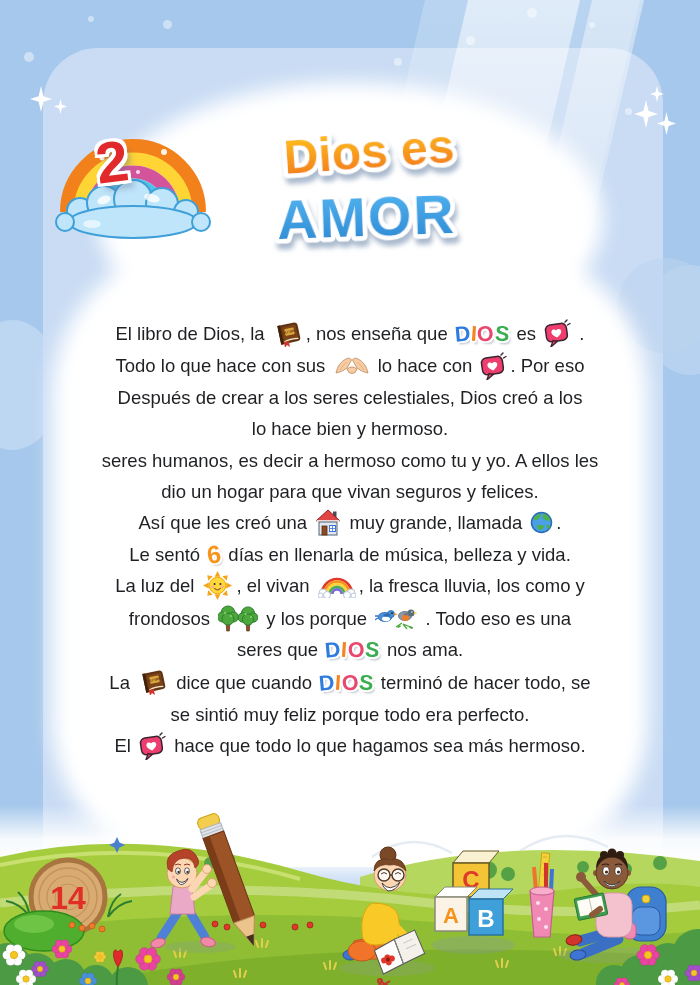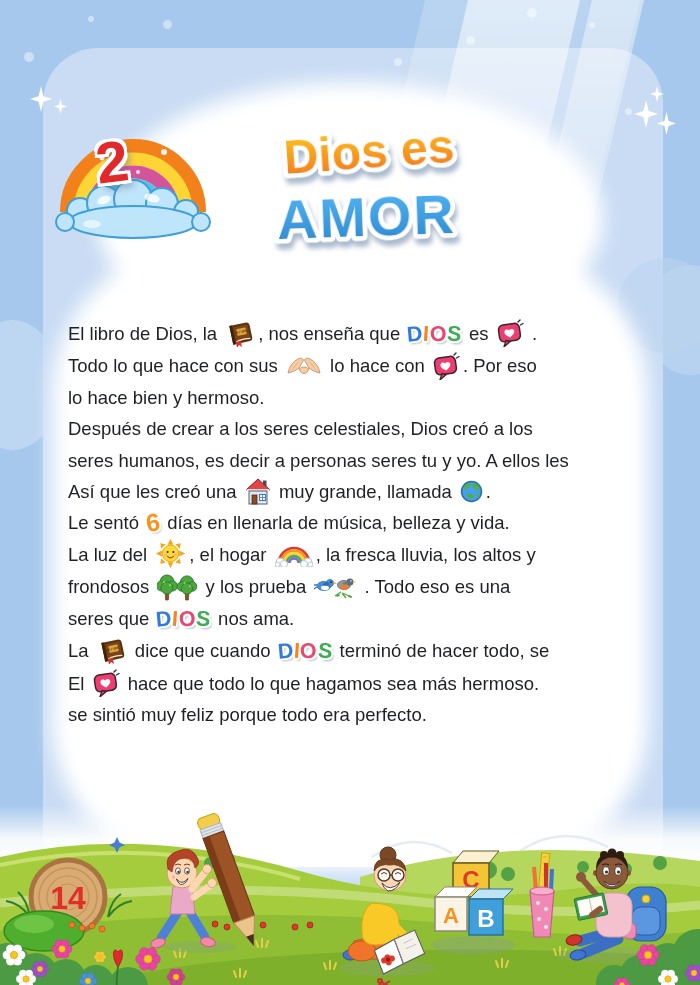--- a/index.html
+++ b/index.html
@@ -14,21 +14,21 @@
   .blob{position:absolute;background:#fff;filter:blur(10px);}
   .blob-top{left:98px;top:82px;width:505px;height:275px;border-radius:50%;}
   .blob-main{left:52px;top:245px;width:596px;height:625px;border-radius:150px;}
   .spark{position:absolute;background:#fff;clip-path:polygon(50% 0,61% 39%,100% 50%,61% 61%,50% 100%,39% 61%,0 50%,39% 39%);}
   .dot{position:absolute;background:rgba(255,255,255,.45);border-radius:50%;}
   .badge{position:absolute;left:52px;top:106px;width:162px;height:138px;}
   .badge .num{position:absolute;left:44px;top:22px;font-size:58px;font-weight:900;color:#e1292b;transform:rotate(-7deg);
     text-shadow:-3px -3px 0 #fff,3px -3px 0 #fff,-3px 3px 0 #fff,3px 3px 0 #fff,-3px 0 0 #fff,3px 0 0 #fff,0 -3px 0 #fff,0 3px 0 #fff,5px 7px 6px rgba(90,110,140,.45);}
   .title-svg{position:absolute;left:215px;top:108px;}
   .title-svg text{font-family:"Liberation Sans",sans-serif;font-weight:bold;}
-  .text-block{position:absolute;left:68px;top:318px;width:564px;font-size:18.5px;line-height:31.4px;color:#1f2023;}
+  .text-block{position:absolute;left:68px;top:318px;width:564px;text-align:center;font-size:18.5px;line-height:31.4px;color:#1f2023;}
   .line{min-height:31px;white-space:nowrap;}
   .icon{display:inline-block;vertical-align:middle;margin:0 3px;position:relative;top:-2px;}
   .icon svg{display:block;}
   .dios{display:inline-block;font-weight:800;font-size:21.5px;letter-spacing:.5px;margin:0 2px;vertical-align:-1px;}
   .dios span{display:inline-block;
     text-shadow:-1.6px -1.6px 0 #fff,1.6px -1.6px 0 #fff,-1.6px 1.6px 0 #fff,1.6px 1.6px 0 #fff,-1.6px 0 0 #fff,1.6px 0 0 #fff,0 -1.6px 0 #fff,0 1.6px 0 #fff,2.5px 3px 2px rgba(120,130,150,.45);}
   .dios span:nth-child(1){transform:rotate(-5deg);}
   .dios span:nth-child(2){transform:rotate(4deg);}
   .dios span:nth-child(3){transform:rotate(-3deg);}
   .dios span:nth-child(4){transform:rotate(5deg);}
@@ -140,23 +140,24 @@
     </g>
     <path d="M6 15 Q9 10 13 7 M30 15 Q27 10 23 7" stroke="#d8a87c" stroke-width=".8" fill="none"></path>
   </svg></span><span> lo hace con </span><span class="icon"><svg width="27" height="28" viewBox="0 0 27 28">
     <path d="M21 3 L23 1 M23.5 6 L26 4.5" stroke="#3a2430" stroke-width="1.4" stroke-linecap="round"></path>
     <g transform="rotate(-8 13 14)">
       <rect x="2" y="5" width="21" height="17" rx="5" fill="#ee3d6f" stroke="#3a2430" stroke-width="1.5"></rect>
       <path d="M8 21 L5 27 L12 22.5 Z" fill="#ee3d6f" stroke="#3a2430" stroke-width="1.3"></path>
       <path d="M12.5 18.5 C8.5 16 6.6 13.5 8 11.3 C9 9.7 11.3 9.8 12.5 11.3 C13.7 9.8 16 9.7 17 11.3 C18.4 13.5 16.5 16 12.5 18.5 Z" fill="#fff"></path>
     </g>
   </svg></span><span>. Por eso</span></div>
+      <div class="line"><span>Después de crear a los seres celestiales, Dios creó a los</span></div>
       <div class="line"><span>lo hace bien y hermoso.</span></div>
-      <div class="line"><span>Después de crear a los seres celestiales, Dios creó a los</span></div>
-      <div class="line"><span>seres humanos, es decir a personas seres tu y yo. A ellos les</span></div>
+      <div class="line"><span>seres humanos, es decir a hermoso como tu y yo. A ellos les</span></div>
+      <div class="line"><span>dio un hogar para que vivan seguros y felices.</span></div>
       <div class="line"><span>Así que les creó una </span><span class="icon"><svg width="26" height="27" viewBox="0 0 26 27">
     <rect x="18" y="2.5" width="3.5" height="6" fill="#4a4a55"></rect>
     <path d="M13 1 L25 12 L1 12 Z" fill="#e24545" stroke="#8a1f1f"></path>
     <path d="M1.5 12 L24.5 12" stroke="#fff" stroke-width="1.6"></path>
     <rect x="4" y="13" width="18" height="13" fill="#dfe9f5" stroke="#55606e"></rect>
     <rect x="7" y="17" width="5" height="9" fill="#8a4a22" stroke="#5d2f12" stroke-width=".8"></rect>
     <rect x="14.5" y="16.5" width="6" height="6" fill="#fff" stroke="#3f74d4"></rect>
     <path d="M17.5 16.5 V22.5 M14.5 19.5 H20.5" stroke="#3f74d4" stroke-width=".8"></path>
   </svg></span><span> muy grande, llamada </span><span class="icon"><svg width="23" height="23" viewBox="0 0 23 23">
     <circle cx="11.5" cy="11.5" r="10" fill="#4aa0e8" stroke="#2a6db0" stroke-width="1.5"></circle>
@@ -178,35 +179,35 @@
               <polygon points="26.6,5.4 21,6.5 25.5,11"></polygon>
       <polygon points="5.4,26.6 11,25.5 6.5,21"></polygon>
               <polygon points="26.6,26.6 25.5,21 21,25.5"></polygon>
     </g>
     <circle cx="16" cy="16" r="8.5" fill="#ffd93b" stroke="#f0a500"></circle>
     <circle cx="13" cy="14.5" r="1.1" fill="#333"></circle>
             <circle cx="19" cy="14.5" r="1.1" fill="#333"></circle>
     <path d="M13 19 Q16 22 19 19" stroke="#9a5a1a" stroke-width="1.2" fill="none" stroke-linecap="round"></path>
     <circle cx="11" cy="17.5" r="1.4" fill="#f9a8a8"></circle>
             <circle cx="21" cy="17.5" r="1.4" fill="#f9a8a8"></circle>
-  </svg></span><span>, el hogar </span><span class="icon"><svg width="38" height="26" viewBox="0 0 38 26">
+  </svg></span><span>, el vivan </span><span class="icon"><svg width="38" height="26" viewBox="0 0 38 26">
     <path d="M4 22 A15 15 0 0 1 34 22" fill="none" stroke="#e0392b" stroke-width="2.7"></path>
     <path d="M6.6 22 A12.4 12.4 0 0 1 31.4 22" fill="none" stroke="#f59120" stroke-width="2.7"></path>
     <path d="M9.2 22 A9.8 9.8 0 0 1 28.8 22" fill="none" stroke="#ffd23c" stroke-width="2.7"></path>
     <path d="M11.8 22 A7.2 7.2 0 0 1 26.2 22" fill="none" stroke="#4caf50" stroke-width="2.7"></path>
     <path d="M14.4 22 A4.6 4.6 0 0 1 23.6 22" fill="none" stroke="#7a6ad8" stroke-width="2.7"></path>
     <g fill="#fff" stroke="#b9c6d9">
       <circle cx="5" cy="21" r="4"></circle>
               <circle cx="9" cy="23" r="3.5"></circle>
               <circle cx="2.5" cy="23.5" r="2.5"></circle>
       <circle cx="33" cy="21" r="4"></circle>
               <circle cx="29" cy="23" r="3.5"></circle>
               <circle cx="35.5" cy="23.5" r="2.5"></circle>
     </g>
-  </svg></span><span>, la fresca lluvia, los altos y</span></div>
+  </svg></span><span>, la fresca lluvia, los como y</span></div>
       <div class="line"><span>frondosos </span><span class="icon"><svg width="40" height="28" viewBox="0 0 40 28">
     <g>
       <path d="M8 18 L12 18 L11.3 27 L8.7 27 Z" fill="#8a5227" stroke="#5d3413" stroke-width=".7"></path>
       <g fill="#4ca83c" stroke="#2e7d32">
                 <circle cx="10" cy="9" r="7"></circle>
                 <circle cx="4.5" cy="13" r="5"></circle>
                 <circle cx="15.5" cy="13" r="5"></circle>
                 <circle cx="10" cy="15" r="6"></circle>
               </g>
       <circle cx="7" cy="9" r="1.3" fill="#7cc95e"></circle>
@@ -216,21 +217,21 @@
       <path d="M8 17 L12 17 L11.3 26 L8.7 26 Z" fill="#8a5227" stroke="#5d3413" stroke-width=".7"></path>
       <g fill="#4ca83c" stroke="#2e7d32">
                 <circle cx="10" cy="8.5" r="6.6"></circle>
                 <circle cx="4.8" cy="12.5" r="4.7"></circle>
                 <circle cx="15.2" cy="12.5" r="4.7"></circle>
                 <circle cx="10" cy="14.5" r="5.6"></circle>
               </g>
       <circle cx="7.5" cy="9" r="1.2" fill="#7cc95e"></circle>
               <circle cx="13" cy="12" r="1.2" fill="#7cc95e"></circle>
     </g>
-  </svg></span><span> y los prueba </span><span class="icon"><svg width="42" height="24" viewBox="0 0 42 24">
+  </svg></span><span> y los porque </span><span class="icon"><svg width="42" height="24" viewBox="0 0 42 24">
     <g transform="translate(10,11)">
       <path d="M-7 1 L-12 4 M-7 -1 L-13 -1" stroke="#3f74d4" stroke-width="1.4"></path>
       <ellipse cx="0" cy="0" rx="7" ry="4.5" fill="#4a90d9" stroke="#2a6db0" stroke-width=".8"></ellipse>
       <ellipse cx="1" cy="1.8" rx="4" ry="2.4" fill="#fff"></ellipse>
       <circle cx="6" cy="-3" r="3.5" fill="#4a90d9" stroke="#2a6db0" stroke-width=".8"></circle>
       <circle cx="7" cy="-3.8" r=".9" fill="#222"></circle>
       <polygon points="9.3,-4 13,-2.8 9.3,-1.6" fill="#f7a41d"></polygon>
       <path d="M-2 -1 Q2 -6 6 -2 Q2 1 -2 -1 Z" fill="#2a6db0"></path>
     </g>
     <g transform="translate(30,10)">
@@ -251,29 +252,29 @@
     <g transform="rotate(-12 15 13)">
       <path d="M6 4 L22 4 Q26 4 26 8 L26 20 Q26 23 22 23 L6 23 Z" fill="#5f3312"></path>
       <rect x="6" y="4" width="2.5" height="19" fill="#3f2008"></rect>
       <rect x="9.5" y="6" width="14.5" height="15" rx="2" fill="#7b4418"></rect>
       <path d="M9.5 21 Q16 19 24 20.5" stroke="#f5ead2" stroke-width="1.2" fill="none"></path>
       <rect x="12" y="8.5" width="9.5" height="7" rx="1" fill="#d9a43c"></rect>
       <text x="16.8" y="13" text-anchor="middle" font-size="3" font-weight="bold" fill="#5f3312" font-family="Liberation Sans, sans-serif">HOLY BIBLE</text>
       <path d="M9 21 L9 27 L11.5 24.5 L14 27 L14 21 Z" fill="#d0342c"></path>
     </g>
   </svg></span><span> dice que cuando </span><span class="dios"><span style="color: rgb(47, 124, 224);">D</span><span style="color: rgb(246, 133, 31);">I</span><span style="color: rgb(232, 71, 110);">O</span><span style="color: rgb(60, 174, 82);">S</span></span><span> terminó de hacer todo, se</span></div>
+      <div class="line"><span>se sintió muy feliz porque todo era perfecto.</span></div>
       <div class="line"><span>El </span><span class="icon"><svg width="27" height="28" viewBox="0 0 27 28">
     <path d="M21 3 L23 1 M23.5 6 L26 4.5" stroke="#3a2430" stroke-width="1.4" stroke-linecap="round"></path>
     <g transform="rotate(-8 13 14)">
       <rect x="2" y="5" width="21" height="17" rx="5" fill="#ee3d6f" stroke="#3a2430" stroke-width="1.5"></rect>
       <path d="M8 21 L5 27 L12 22.5 Z" fill="#ee3d6f" stroke="#3a2430" stroke-width="1.3"></path>
       <path d="M12.5 18.5 C8.5 16 6.6 13.5 8 11.3 C9 9.7 11.3 9.8 12.5 11.3 C13.7 9.8 16 9.7 17 11.3 C18.4 13.5 16.5 16 12.5 18.5 Z" fill="#fff"></path>
     </g>
   </svg></span><span> hace que todo lo que hagamos sea más hermoso.</span></div>
-      <div class="line"><span>se sintió muy feliz porque todo era perfecto.</span></div>
     </div>
 
   <div class="scene">
   <svg width="700" height="180" viewBox="0 0 700 180">
     <defs>
       <linearGradient id="wfade" x1="0" y1="0" x2="0" y2="1">
         <stop offset="0" stop-color="#ffffff" stop-opacity="0"></stop>
         <stop offset=".55" stop-color="#ffffff" stop-opacity=".9"></stop>
         <stop offset="1" stop-color="#ffffff"></stop>
       </linearGradient>

